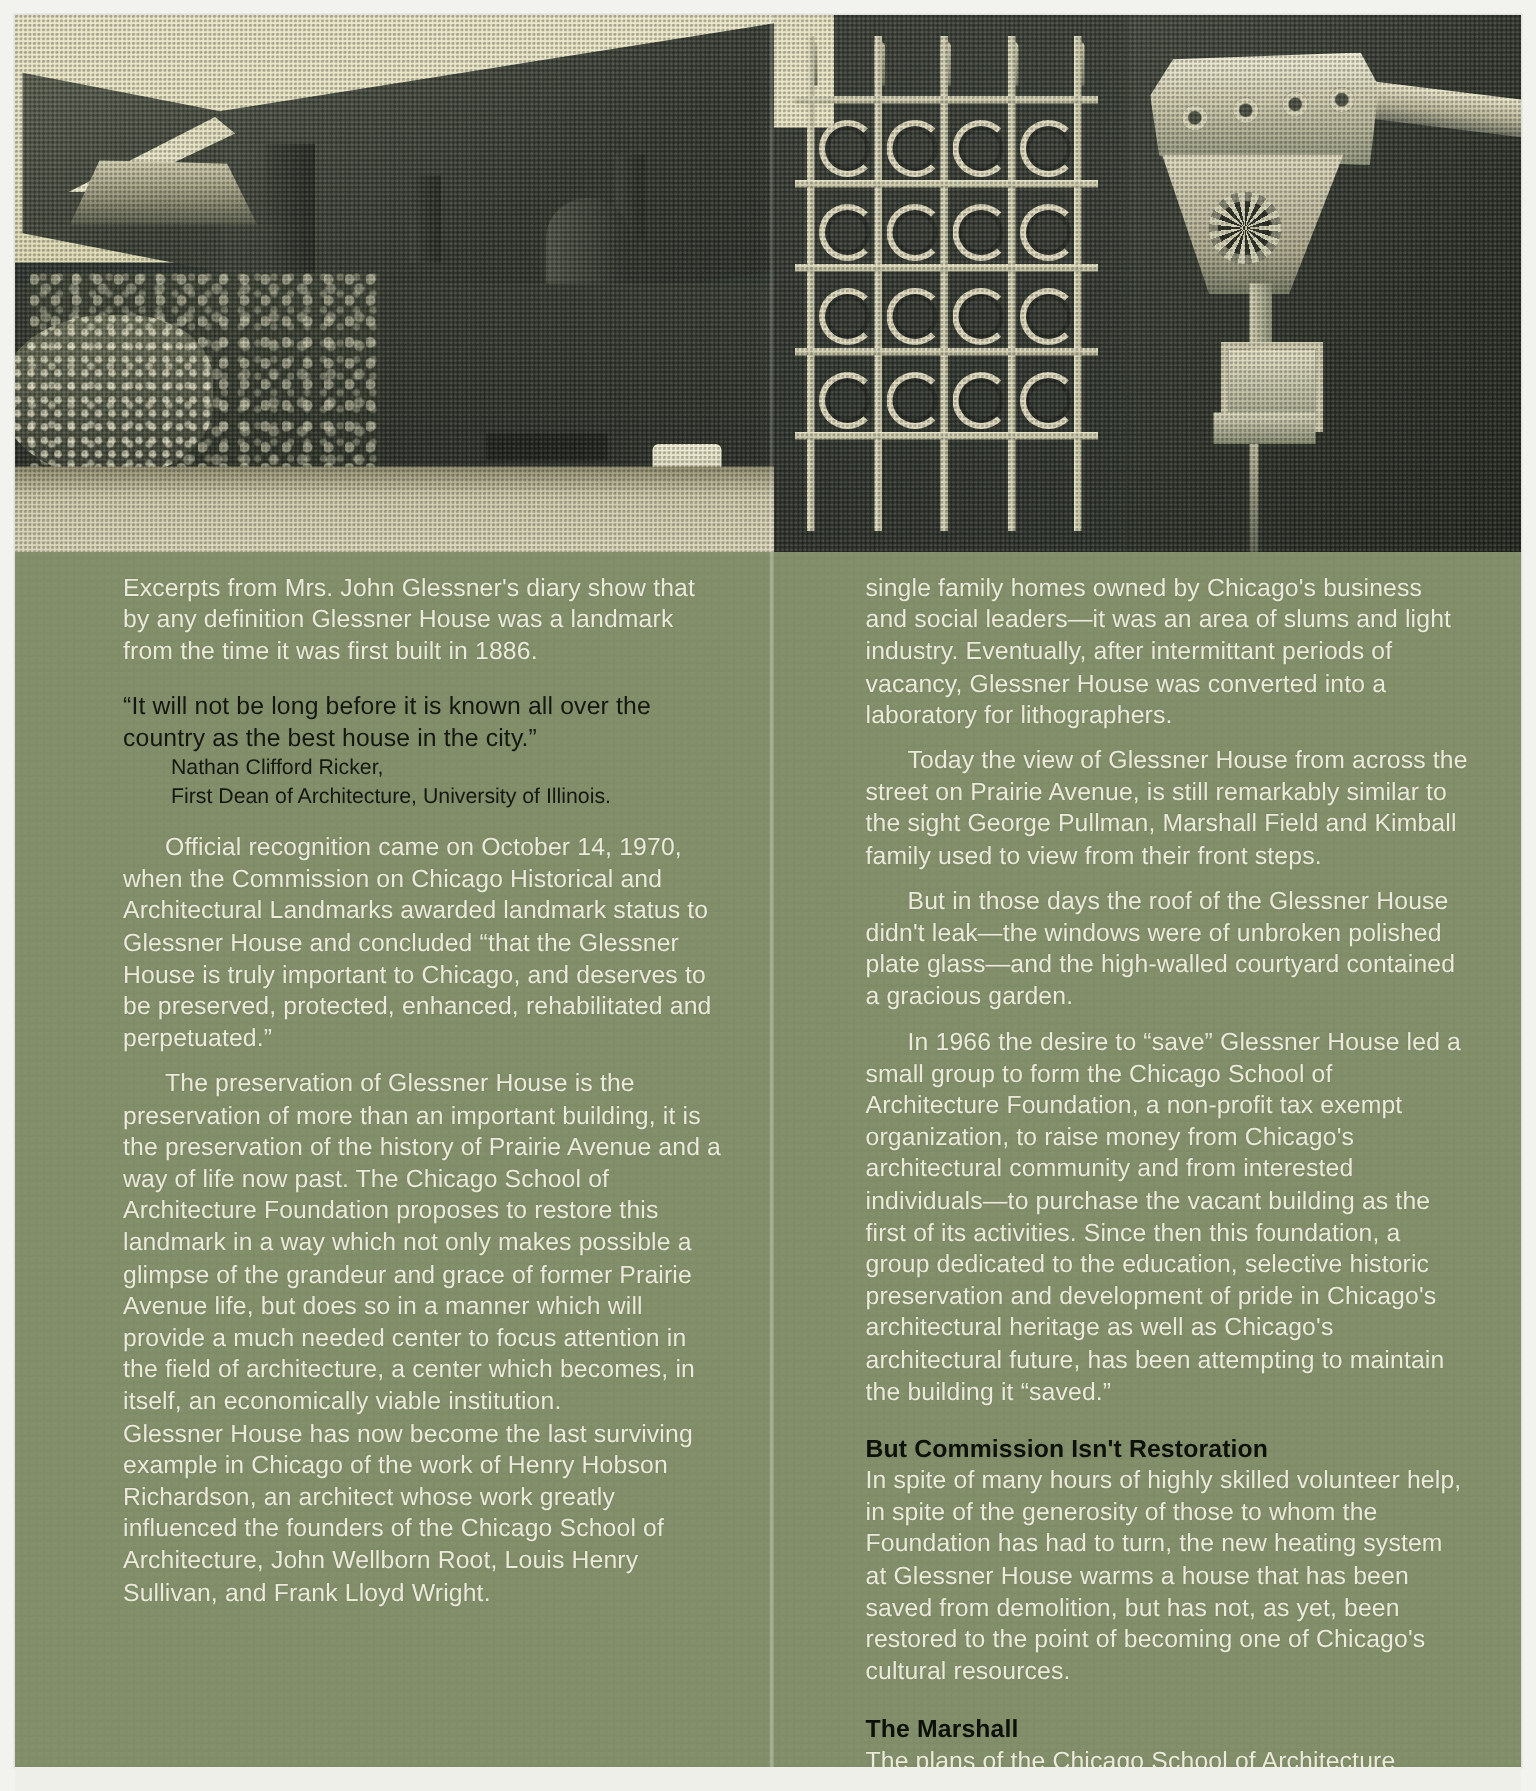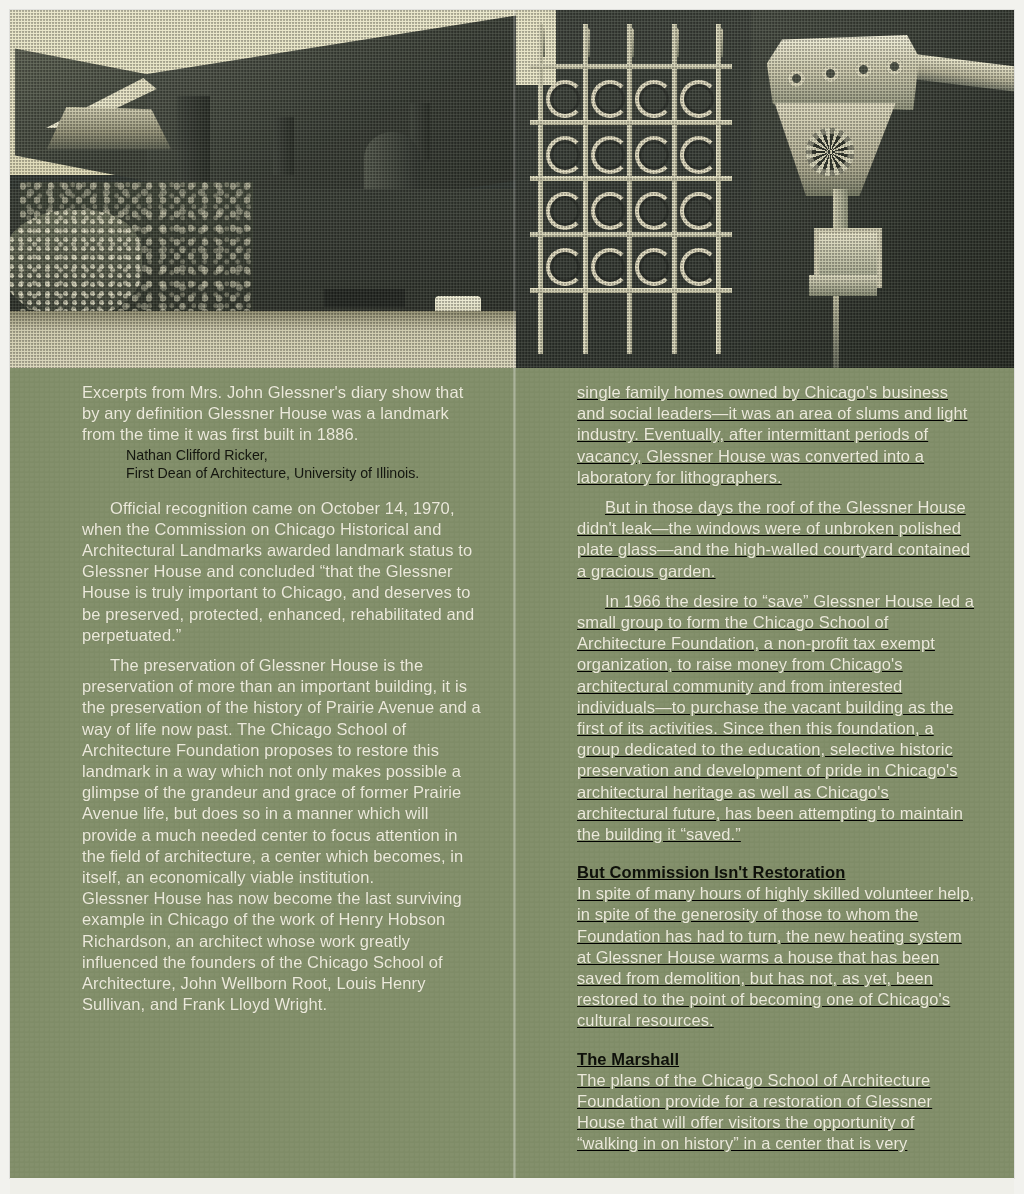--- a/index.html
+++ b/index.html
@@ -207,33 +207,33 @@
     background:linear-gradient(90deg,rgba(255,255,255,.16),rgba(255,255,255,.34),rgba(255,255,255,.10));
   }
   .fold-top{
     position:absolute;left:503px;top:0;width:3px;height:358px;
     background:linear-gradient(90deg,rgba(255,255,255,.10),rgba(255,255,255,.22),rgba(255,255,255,.06));
     z-index:5;
   }
 
   .cols{position:absolute;inset:0;display:flex;}
   .col{padding:14px 30px 0 72px;width:403px;box-sizing:content-box;}
-  .col.right{padding-left:62px;padding-right:30px;text-decoration:underline;}
+  .col.right{padding-left:62px;padding-right:30px;}
 
   p{margin:0 0 0 0;}
   .body{
     color:#eceadb;font-size:16.5px;line-height:21.2px;letter-spacing:.1px;
     text-shadow:0 0 1px rgba(0,0,0,.18);
   }
   .body.dark{color:#14160f;text-shadow:none;}
   .indent{text-indent:28px;}
   .gap{margin-top:15px;}
   .gap-sm{margin-top:9px;}
   .attrib{
-    color:#14160f;font-size:14.2px;line-height:18.5px;margin-left:44px;
+    color:#14160f;font-size:14.2px;line-height:18.5px;margin-left:32px;
   }
   h3.head{
     color:#0e100a;font-size:16.5px;line-height:20px;font-weight:bold;
     margin:17px 0 1px 0;letter-spacing:.1px;
   }
 
   .paper-edge-bottom{
     position:absolute;left:10px;top:1178px;width:1004px;height:16px;background:#efefe9;
   }
 </style>
@@ -328,35 +328,37 @@
   </div>
 
   <div class="textarea">
     <div class="fold"></div>
 
     <div class="cols">
 
       <div class="col left">
         <p class="body">Excerpts from Mrs. John Glessner's diary show that by any definition Glessner House was a landmark from the time it was first built in 1886.</p>
 
+        <p class="body dark gap">“It will not be long before it is known all over the country as the best house in the city.”</p>
         <p class="attrib">Nathan Clifford Ricker,</p>
         <p class="attrib">First Dean of Architecture, University of Illinois.</p>
 
 
         <p class="body indent gap">Official recognition came on October 14, 1970, when the Commission on Chicago Historical and Architectural Landmarks awarded landmark status to Glessner House and concluded “that the Glessner House is truly important to Chicago, and deserves to be preserved, protected, enhanced, rehabilitated and perpetuated.”</p>
 
         <p class="body indent gap-sm">The preservation of Glessner House is the preservation of more than an important building, it is the preservation of the history of Prairie Avenue and a way of life now past. The Chicago School of Architecture Foundation proposes to restore this landmark in a way which not only makes possible a glimpse of the grandeur and grace of former Prairie Avenue life, but does so in a manner which will provide a much needed center to focus attention in the field of architecture, a center which becomes, in itself, an economically viable institution.</p>
 
         <p class="body">Glessner House has now become the last surviving example in Chicago of the work of Henry Hobson Richardson, an architect whose work greatly influenced the founders of the Chicago School of Architecture, John Wellborn Root, Louis Henry Sullivan, and Frank Lloyd Wright.</p>
 
       </div>
 
       <div class="col right">
         <p class="body">single family homes owned by Chicago's business and social leaders—it was an area of slums and light industry. Eventually, after intermittant periods of vacancy, Glessner House was converted into a laboratory for lithographers.</p>
 
+        <p class="body indent gap-sm">Today the view of Glessner House from across the street on Prairie Avenue, is still remarkably similar to the sight George Pullman, Marshall Field and Kimball family used to view from their front steps.</p>
 
         <p class="body indent gap-sm">But in those days the roof of the Glessner House didn't leak—the windows were of unbroken polished plate glass—and the high-walled courtyard contained a gracious garden.</p>
 
         <p class="body indent gap-sm">In 1966 the desire to “save” Glessner House led a small group to form the Chicago School of Architecture Foundation, a non-profit tax exempt organization, to raise money from Chicago's architectural community and from interested individuals—to purchase the vacant building as the first of its activities. Since then this foundation, a group dedicated to the education, selective historic preservation and development of pride in Chicago's architectural heritage as well as Chicago's architectural future, has been attempting to maintain the building it “saved.”</p>
 
         <h3 class="head">But Commission Isn't Restoration</h3>
         <p class="body">In spite of many hours of highly skilled volunteer help, in spite of the generosity of those to whom the Foundation has had to turn, the new heating system at Glessner House warms a house that has been saved from demolition, but has not, as yet, been restored to the point of becoming one of Chicago's cultural resources.</p>
 
         <h3 class="head">The Marshall</h3>
         <p class="body">The plans of the Chicago School of Architecture Foundation provide for a restoration of Glessner House that will offer visitors the opportunity of “walking in on history” in a center that is very</p>

